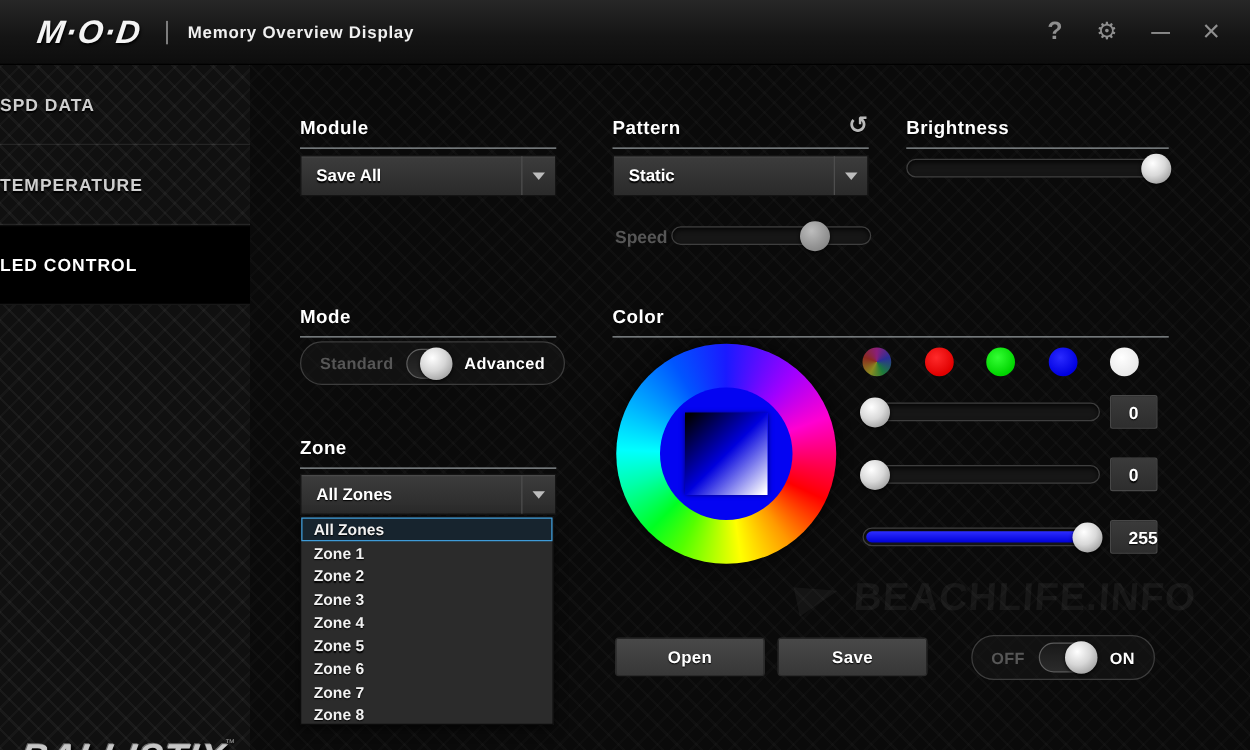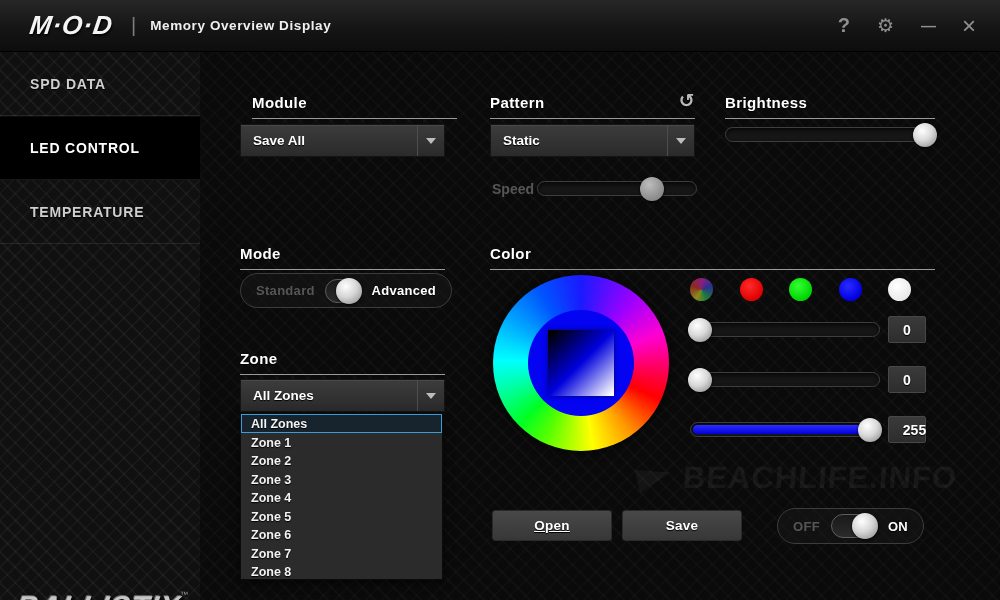--- a/index.html
+++ b/index.html
@@ -34,21 +34,21 @@
   .ic-close{ font-size:24px; font-weight:normal; line-height:20px; }
 
   
   .sidebar{
     position:absolute; top:52px; left:0; width:200px; height:548px;
     background-color:#101010;
     background-image:
       repeating-linear-gradient(45deg, rgba(255,255,255,0.045) 0 2px, transparent 2px 11px),
       repeating-linear-gradient(135deg, rgba(255,255,255,0.03) 0 2px, transparent 2px 11px);
   }
-  .sb-item{ height:64px; display:flex; align-items:center; padding-left:30px;
+  .sb-item{ height:64px; display:flex; align-items:center; 
     border-bottom:1px solid rgba(255,255,255,0.09); cursor:pointer; }
   .sb-item span{ color:#cfcfcf; font-size:14px; font-weight:bold; letter-spacing:.8px;
     text-shadow:0 1px 1px #000; }
   .sb-item.active{ background:#000; border-top:1px solid rgba(255,255,255,0.05); }
   .sb-item.active span{ color:#fff; }
 
   
   .sec-label{ position:absolute; color:#fff; font-size:15px; font-weight:bold;
     letter-spacing:.4px; padding-bottom:7px; border-bottom:1px solid #949a9d;
     text-shadow:0 1px 1px #000; }
@@ -169,39 +169,39 @@
       <span class="tb-ic ic-gear">⚙</span>
       <span class="tb-ic ic-min">—</span>
       <span class="tb-ic ic-close">×</span>
     </div>
   </div>
 
   <div class="sidebar">
     <div class="sb-item">
       <span>SPD DATA</span>
     </div>
+    <div class="sb-item">
+      <span>TEMPERATURE</span>
+    </div>
     <div class="sb-item active">
       <span>LED CONTROL</span>
-    </div>
-    <div class="sb-item">
-      <span>TEMPERATURE</span>
     </div>
 
     <div class="ballistix">
       <span class="blx-word">BALLISTIX</span><span class="blx-tm">™</span>
       
     </div>
   </div>
 
   <div class="watermark">
     <span class="wm-glyph"></span>
     <span class="wm-text">BEACHLIFE.INFO</span>
   </div>
 
-  <div class="sec-label" style="left:252px; top:94px; width:205px;">Module</div>
+  <div class="sec-label" style="left:240px; top:94px; width:205px;">Module</div>
   <div class="select" style="left:240px; top:124px;">
     <span class="val">Save All</span>
     <span class="caret-zone">
       <span class="caret"></span>
     </span>
   </div>
 
   <div class="sec-label" style="left:490px; top:94px; width:205px;">
     <span>Pattern</span>
     <span class="hist-ic">↺</span>
@@ -273,21 +273,21 @@
     <div class="handle" style="left:-3px;"></div>
   </div>
   <div class="valbox" style="left:888px; top:366px;">0</div>
 
   <div class="track" style="left:690px; top:422px; width:190px;">
     <div class="bluefill"></div>
     <div class="handle" style="right:-3px;"></div>
   </div>
   <div class="valbox" style="left:888px; top:416px;padding-left:15px;">255</div>
 
-  <div class="btn" style="left:492px; top:510px;text-decoration:underline;">Open</div>
+  <div class="btn" style="left:492px; top:510px;">Open</div>
   <div class="btn" style="left:622px; top:510px;">Save</div>
 
   <div class="pill" style="left:777px; top:508px; width:147px; height:36px;">
     <span class="off-t">OFF</span>
     <div class="switch" style="width:46px;">
       <div class="knob"></div>
     </div>
     <span class="on-t">ON</span>
   </div>
 

